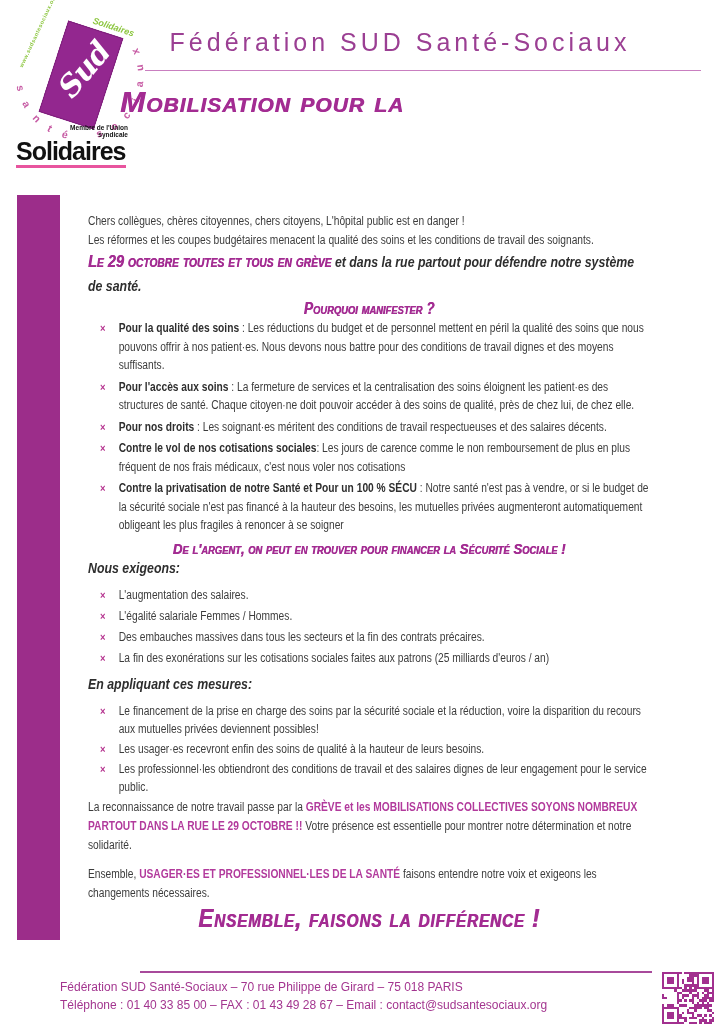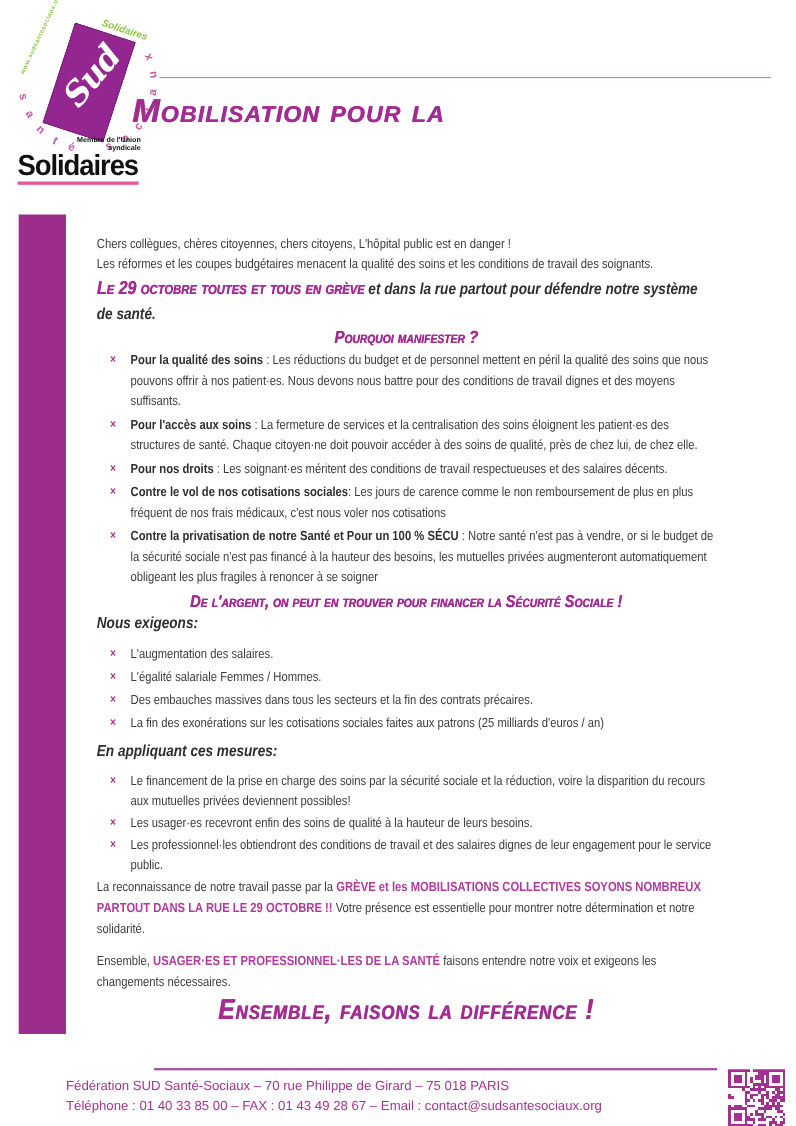--- a/index.html
+++ b/index.html
@@ -148,20 +148,21 @@
 
   <div class="solidaires">
     <div class="member">
       <div>Membre de l'Union</div>
       <div>syndicale</div>
     </div>
     <div class="soli-word">Solidaires</div>
     <div class="soli-underline"></div>
   </div>
 
+  <div class="org-title">Fédération SUD Santé-Sociaux</div>
   <div class="org-rule"></div>
   <div class="main-title">
     <div class="brush line">Mobilisation pour la</div>
   </div>
 
   <div class="content">
     <p class="p1">Chers collègues, chères citoyennes, chers citoyens, L'hôpital public est en danger !</p>
     <p class="p2">Les réformes et les coupes budgétaires menacent la qualité des soins et les conditions de travail des soignants.</p>
 
     <p class="strike">

